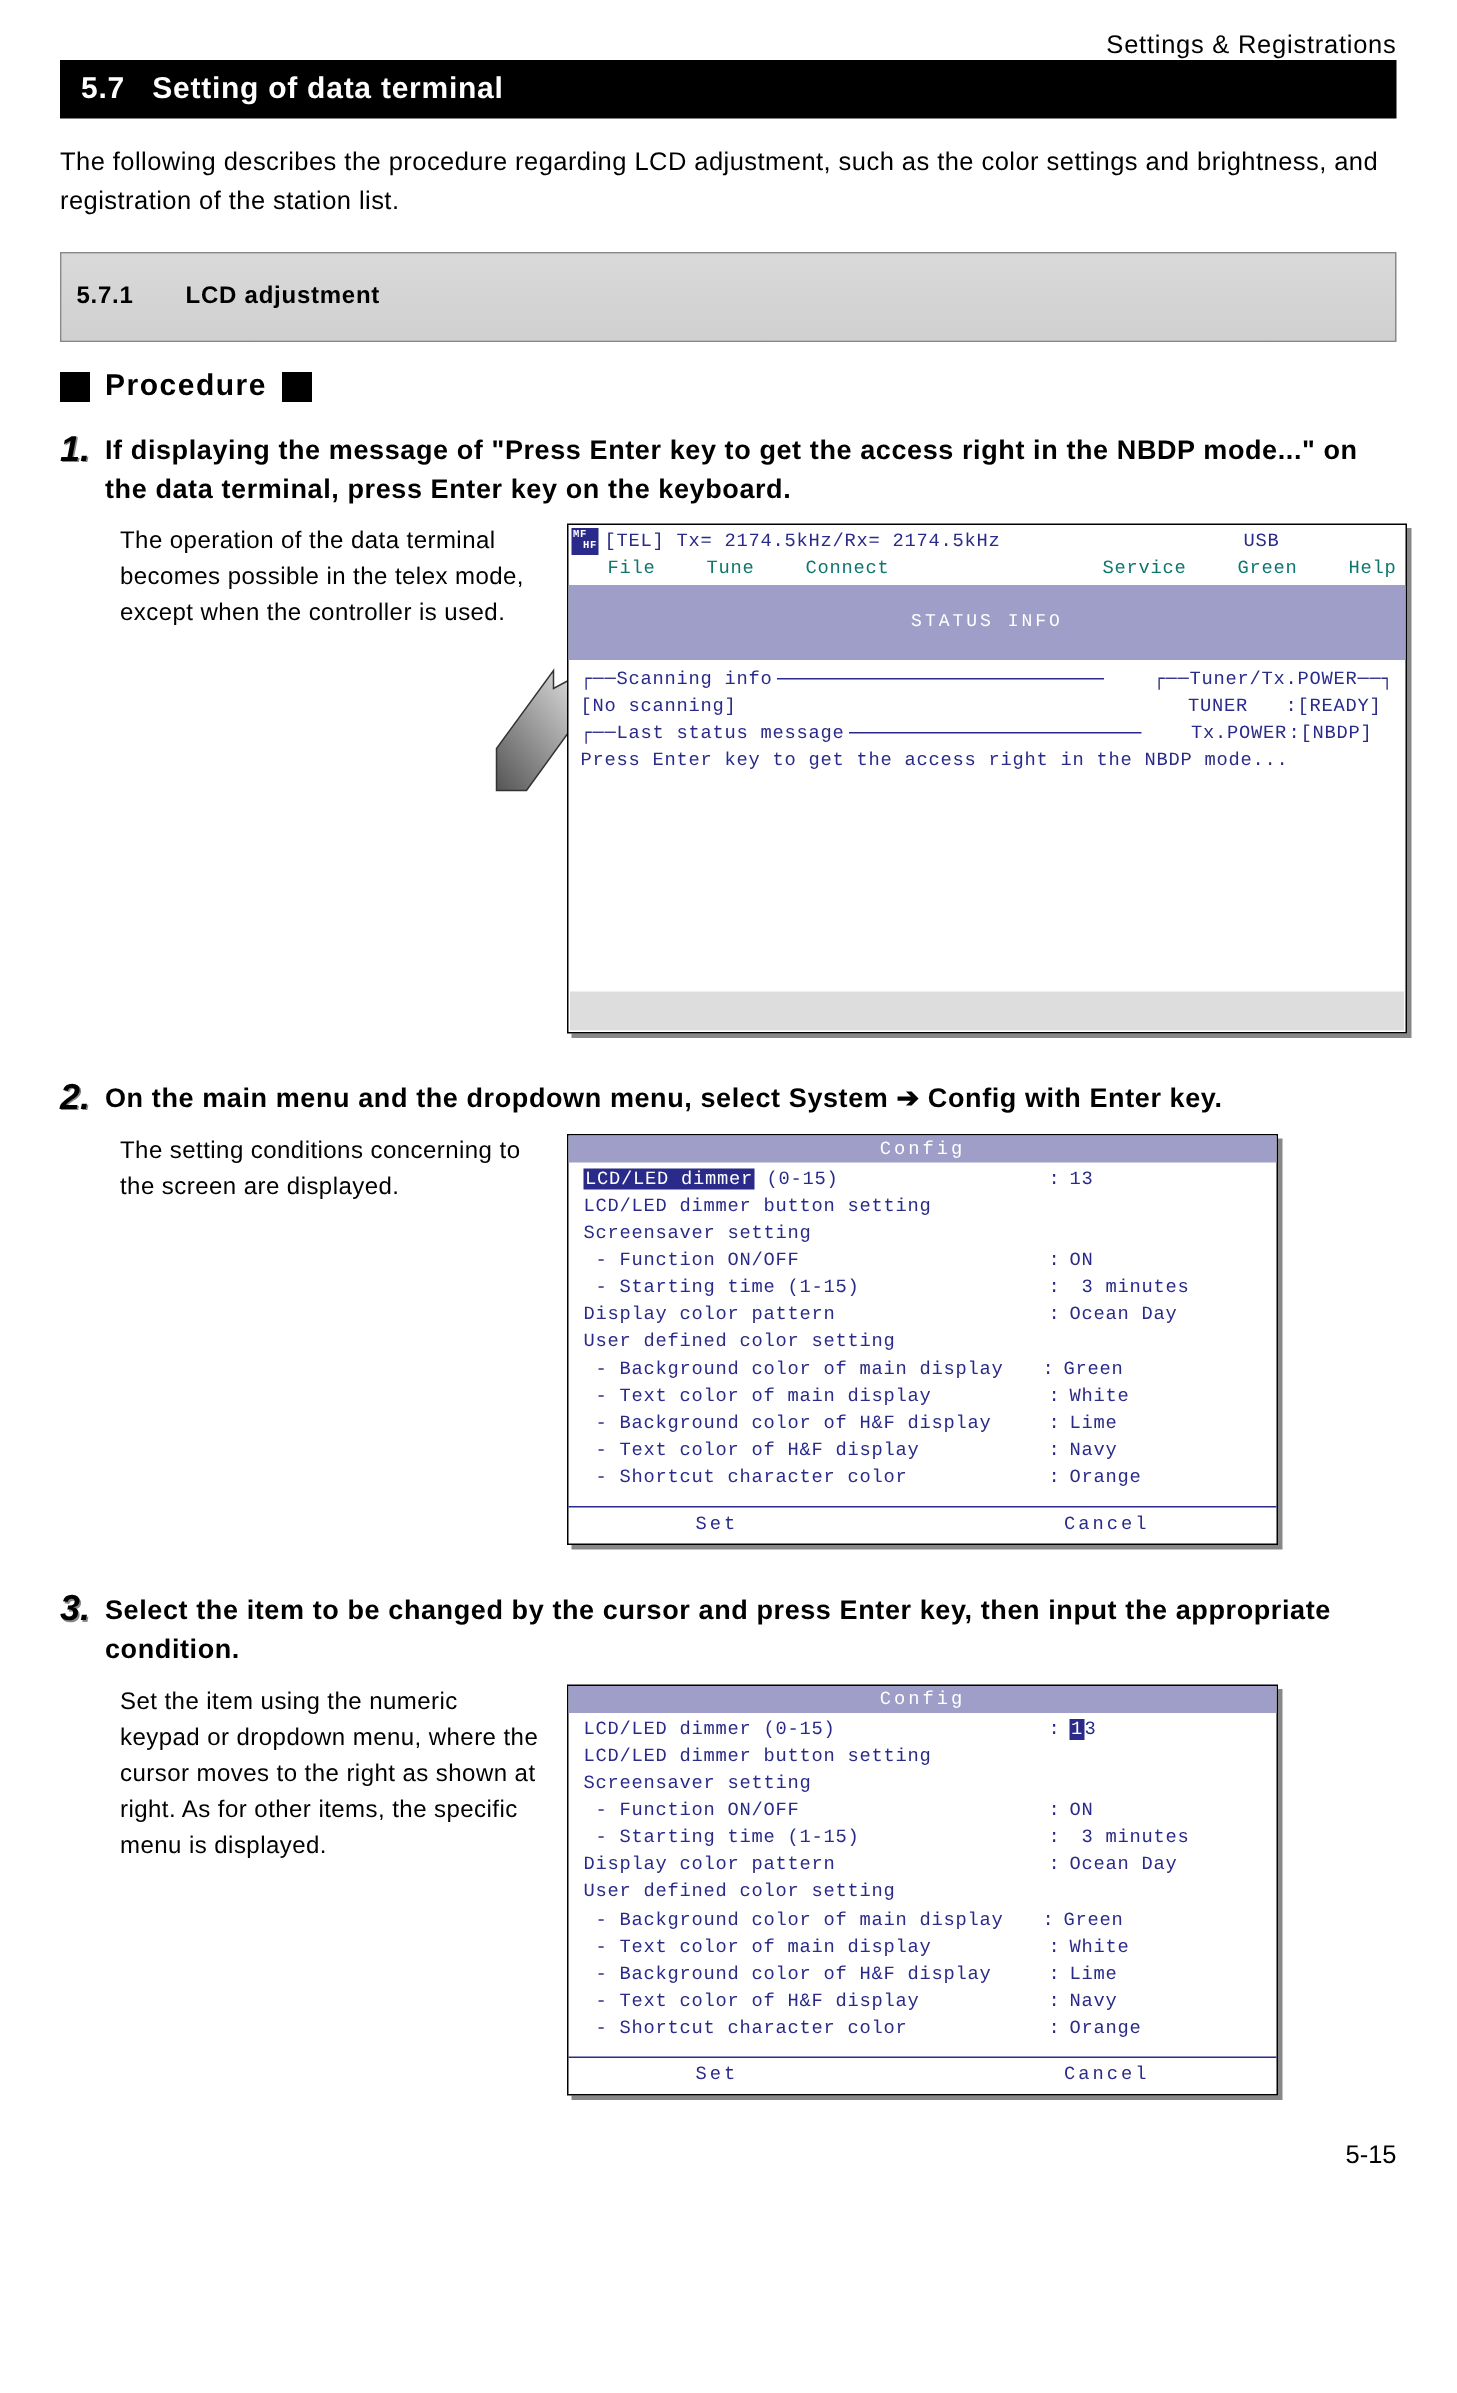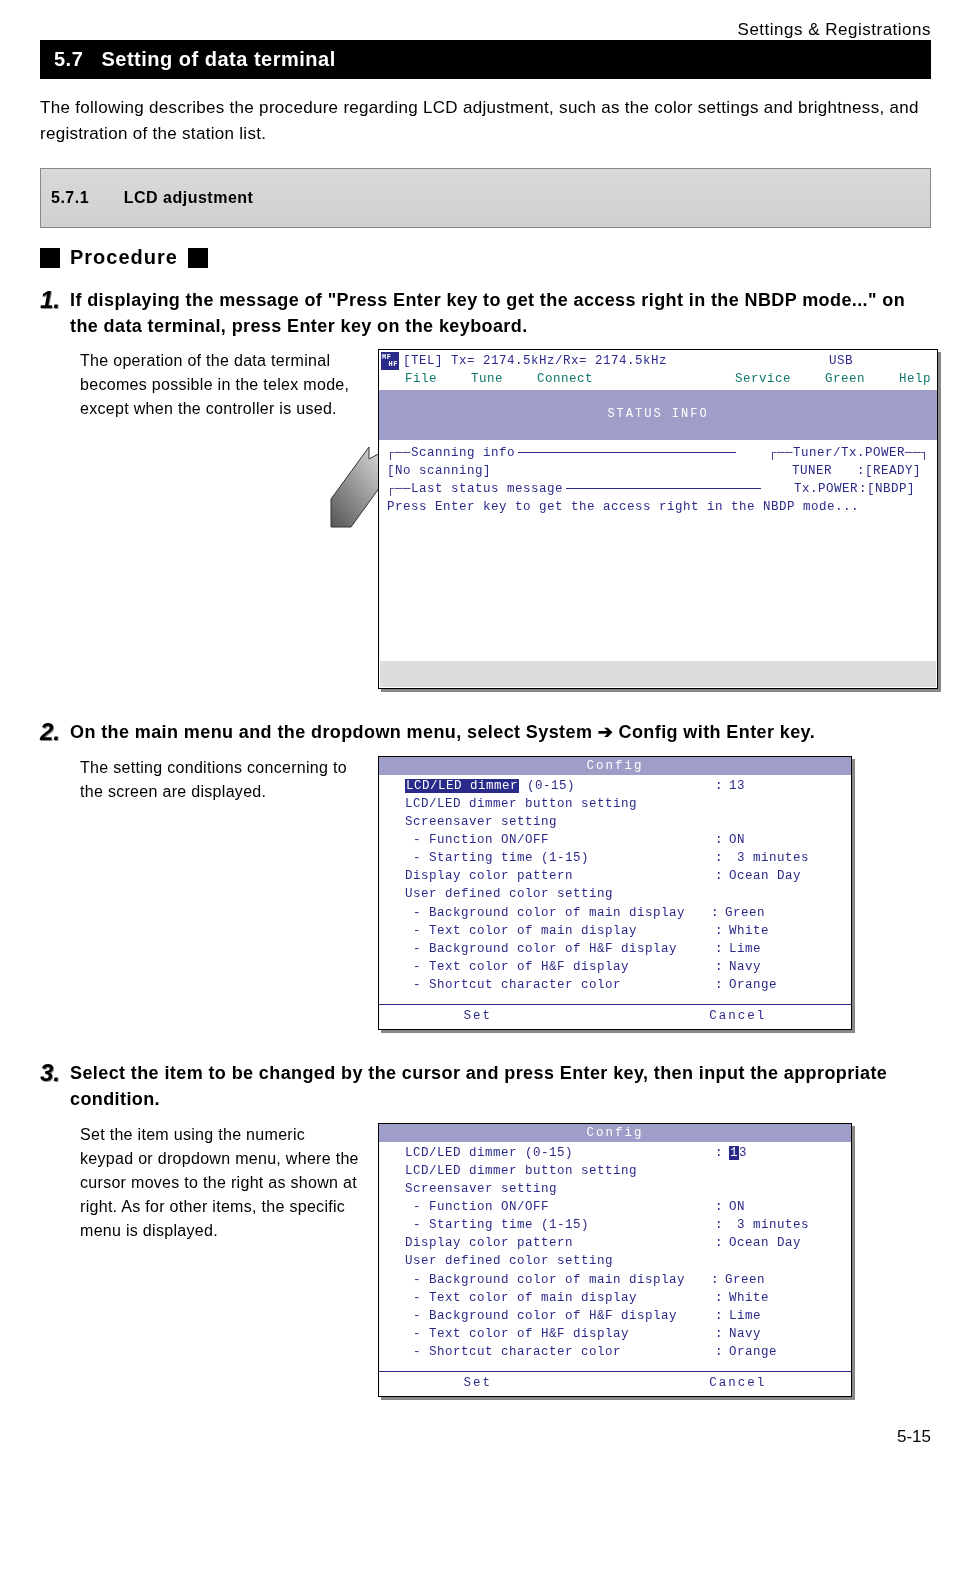--- a/index.html
+++ b/index.html
@@ -171,21 +171,20 @@
     color:#fff;
     text-align:center;
     letter-spacing:2px;
     padding:0;
   }
   .config-body { padding: 2px 10px 6px 10px; }
 
   .config-body .row {
     display:flex;
     white-space:pre;
-    margin-left:16px;
   }
   .config-body .row .label { flex:0 0 310px; }
   .config-body .row .colon { flex:0 0 14px; }
   .config-body .row .val { flex:1; }
   .highlight {
     background:#2a2a8a;
     color:#fff;
     padding:0 1px;
   }
   .divider {

